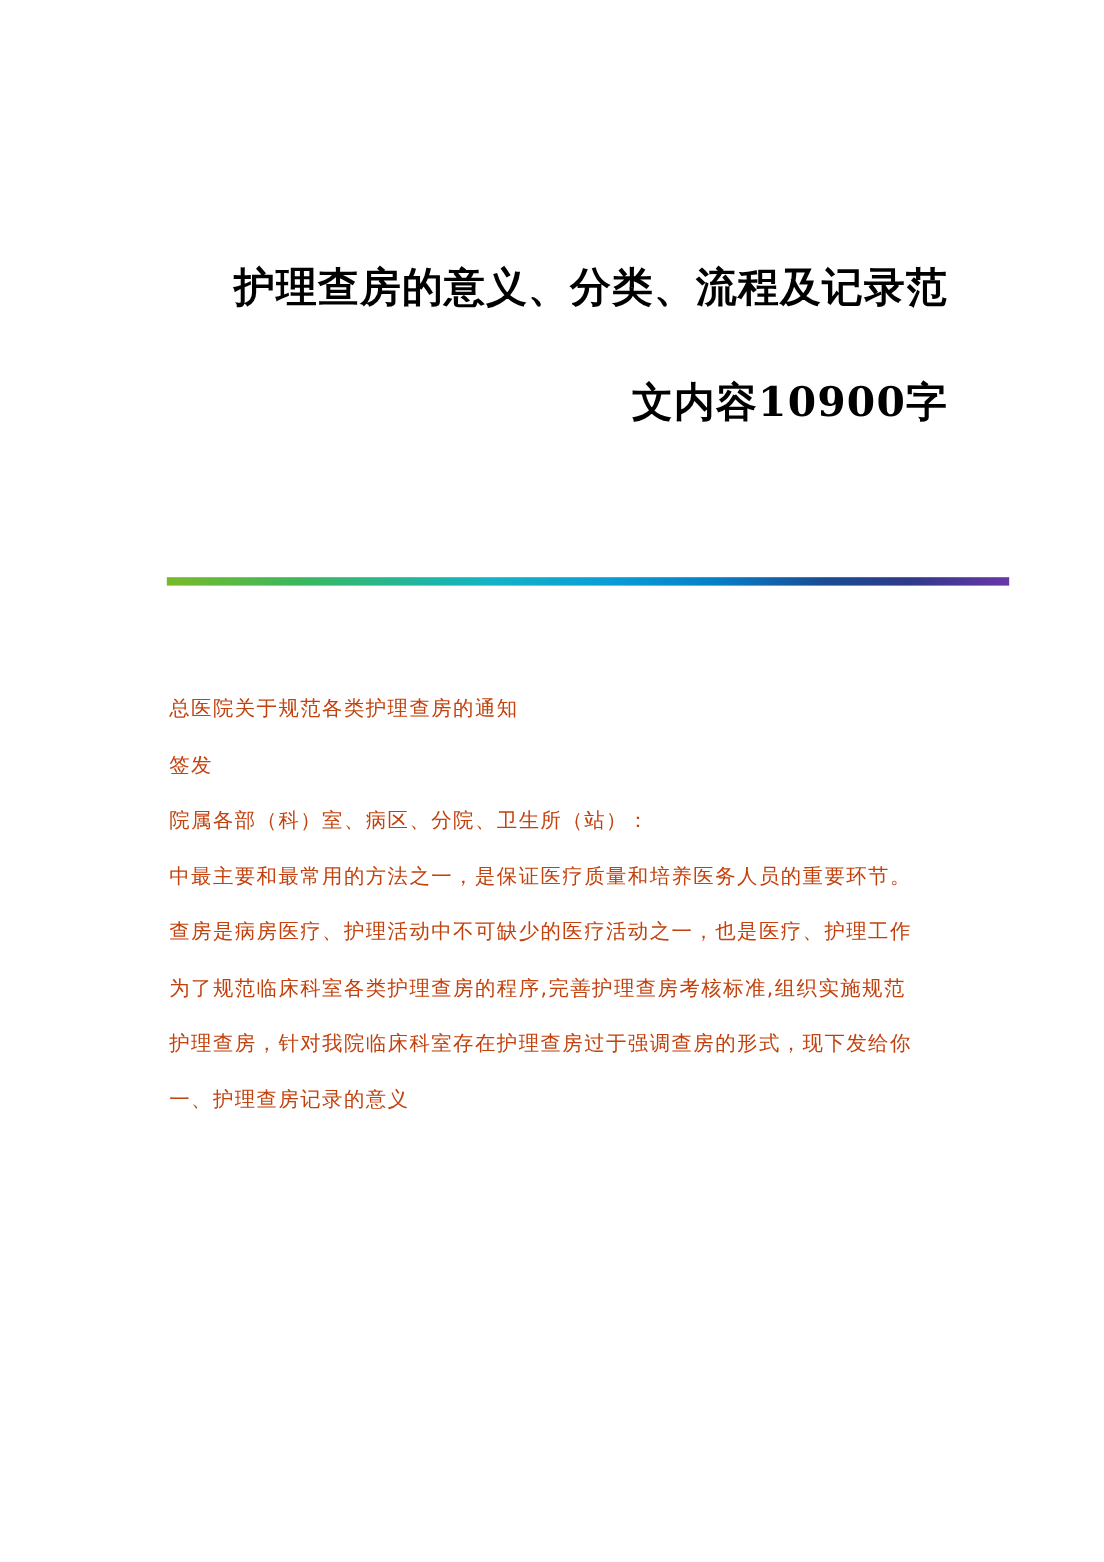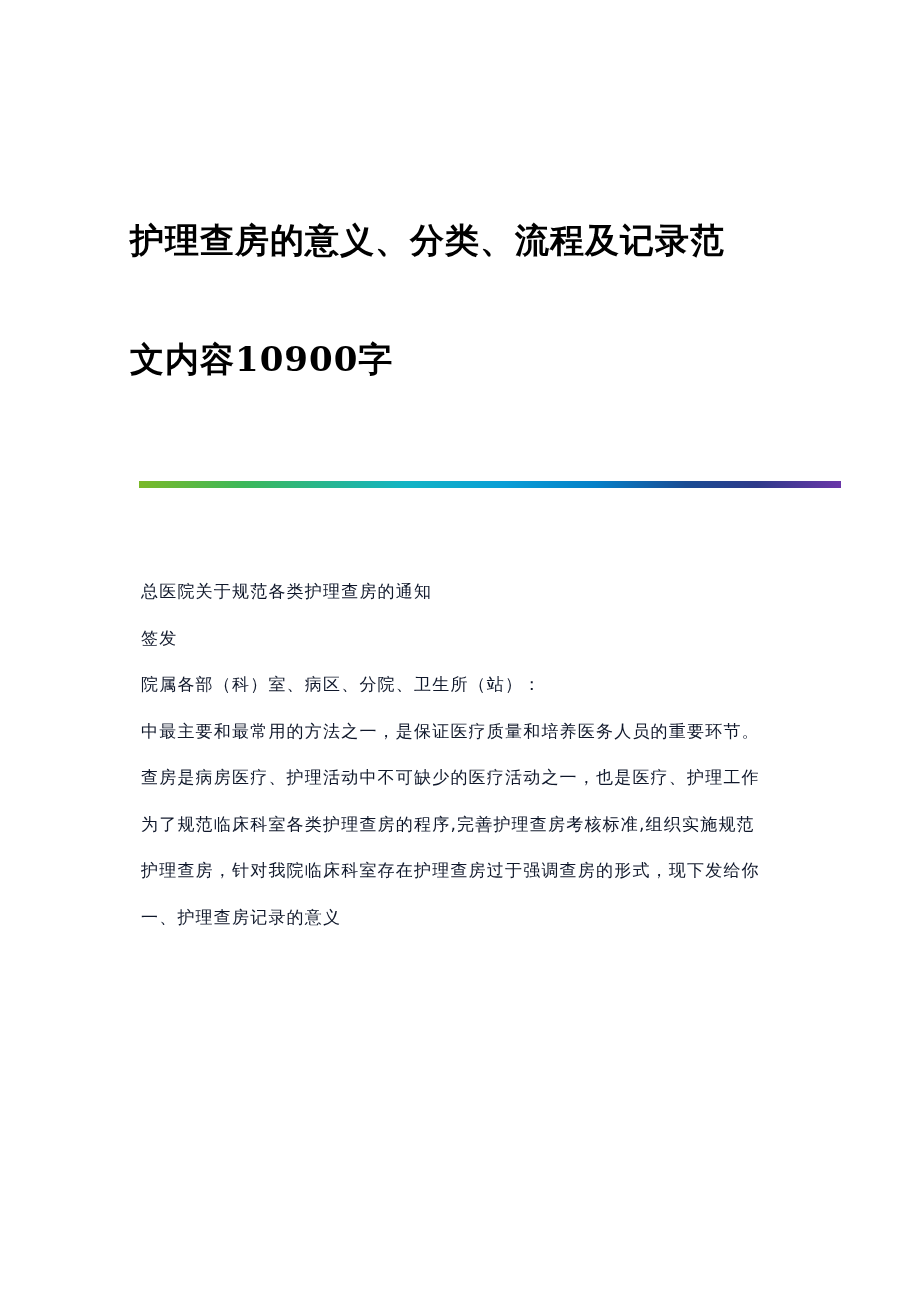--- a/index.html
+++ b/index.html
@@ -13,48 +13,48 @@
       position: relative;
       overflow: hidden;
       color: #000000;
       font-family: "DejaVu Serif", "Liberation Serif", serif;
     }
     .title-block {
       position: absolute;
       left: 130px;
       top: 210px;
       width: 660px;
-      text-align: left;
+      text-align: right;
     }
     .title-line {
       font-family: "DejaVu Serif", "Liberation Serif", serif;
       font-size: 34px;
       line-height: 44px;
       letter-spacing: 1px;
       font-weight: bold;
       white-space: nowrap;
     }
     .title-line.l1 { margin-top: 8px; }
-    .title-line.l2 { margin-top: 75px; }
+    .title-line.l2 { margin-top: 52px; }
     .divider {
       position: absolute;
       left: 139px;
       top: 481px;
       width: 702px;
       height: 7px;
       background: linear-gradient(to right, #7ab929 0%, #3cb85a 15%, #12b4c4 38%, #0a9ed6 52%, #0580c8 65%, #1a4c94 78%, #2e3a8a 88%, #6a36a8 100%);
     }
     .body-text {
       position: absolute;
       left: 141px;
       top: 568px;
       width: 640px;
       font-family: "DejaVu Sans", "Liberation Sans", sans-serif;
       font-size: 17px;
-      color: #0f172a;
+      color: #c2410c;
     }
     .para {
       margin: 0;
       line-height: 46.5px;
       letter-spacing: 1.2px;
     }
   </style>
 </head>
 <body>
 

